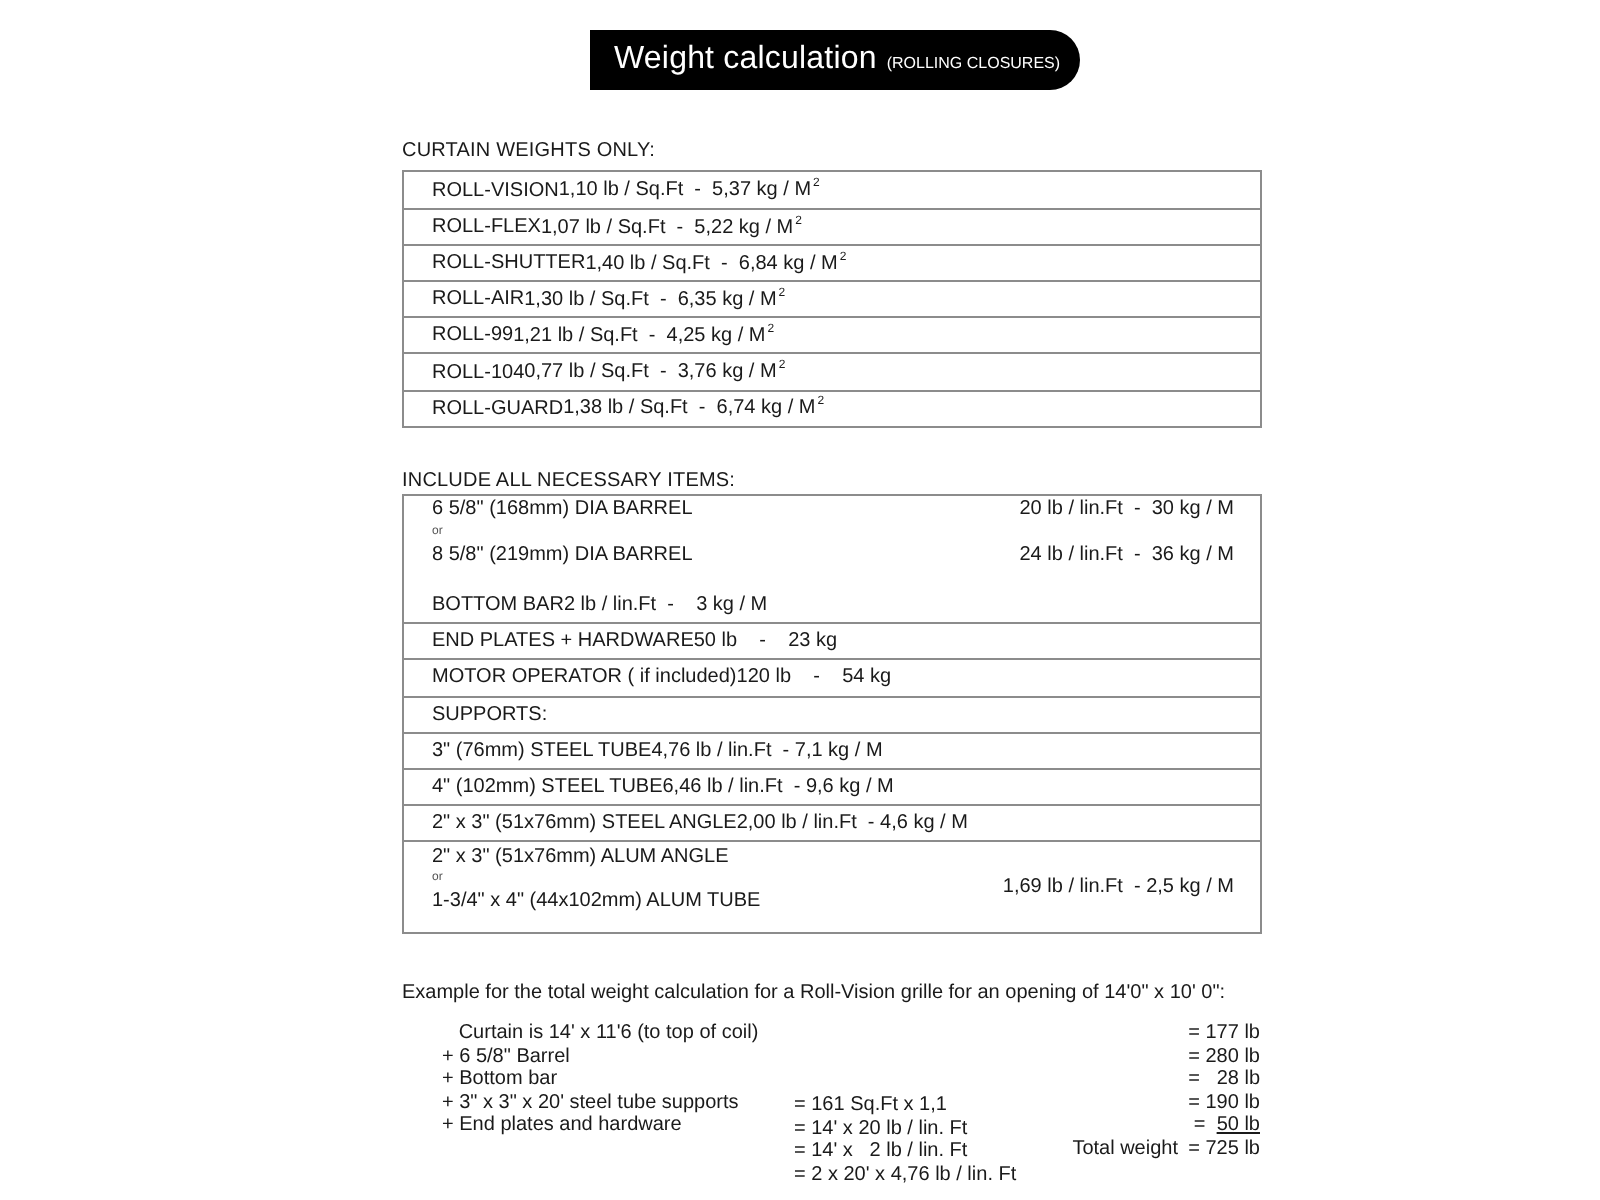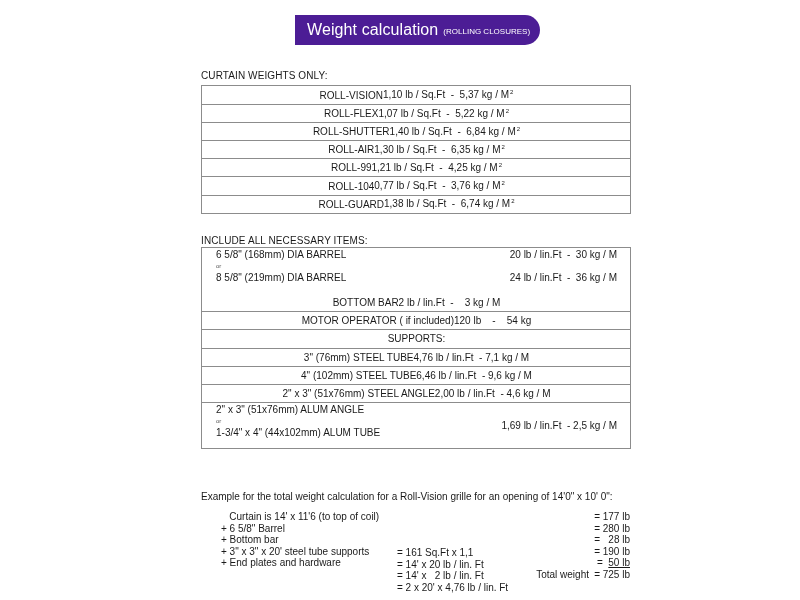--- a/index.html
+++ b/index.html
@@ -2,34 +2,34 @@
 <html><head>
   <meta charset="utf-8">
   <style>
     html, body { margin: 0; padding: 0; }
     body {
       width: 800px; height: 600px; background: #ffffff; position: relative;
       font-family: "Liberation Sans", "DejaVu Sans", sans-serif; color: #1a1a1a; overflow: hidden;
     }
     .title-pill {
       position: absolute; left: 295px; top: 15px; width: 245px; height: 30px;
-      background: #4c1d95; border-radius: 0 15px 15px 0; color: #fff;
+      background: #000000; border-radius: 0 15px 15px 0; color: #fff;
       display: flex; align-items: center; padding-left: 12px; box-sizing: border-box;
     }
     .title-main { font-size: 16px; letter-spacing: 0.1px; }
     .title-sub { font-size: 8px; margin-left: 5px; margin-top: 3px; }
 
     .section-head {
       position: absolute; left: 201px; font-size: 10px; font-weight: normal; letter-spacing: 0.1px;
     }
     .tbl {
       position: absolute; left: 201px; width: 430px; border: 1px solid #8c8c8c; box-sizing: border-box;
     }
     .row {
-      display: flex; justify-content: center; align-items: center;
+      display: flex; justify-content: flex-start; align-items: center;
       border-top: 1px solid #8c8c8c; padding: 0 13px 0 14px; font-size: 10px; box-sizing: border-box;
     }
     .row:first-child { border-top: none; }
     .t1 .row { height: 18.1px; }
     .t2 .row { height: 18.2px; }
     .val { white-space: pre; text-align: right; }
     .sup { font-size: 6px; vertical-align: super; margin-left: 1px; }
 
     .multi { display: flex; justify-content: space-between; align-items: stretch; }
     .multi .lines { display: flex; flex-direction: column; }
@@ -103,20 +103,24 @@
       <div class="or"></div>
       <div class="ln val">24 lb / lin.Ft  -  36 kg / M</div>
     </div>
   </div>
   <div id="t2rows">
       <div class="row">
         <span>BOTTOM BAR</span>
         <span class="val">2 lb / lin.Ft  -    3 kg / M</span>
       </div>
       <div class="row">
+        <span>END PLATES + HARDWARE</span>
+        <span class="val">50 lb    -    23 kg</span>
+      </div>
+      <div class="row">
         <span>MOTOR OPERATOR ( if included)</span>
         <span class="val">120 lb    -    54 kg</span>
       </div>
       <div class="row">
         <span>SUPPORTS:</span>
         <span class="val"></span>
       </div>
       <div class="row">
         <span>3"  (76mm)  STEEL TUBE</span>
         <span class="val">4,76 lb / lin.Ft  - 7,1 kg / M</span>

